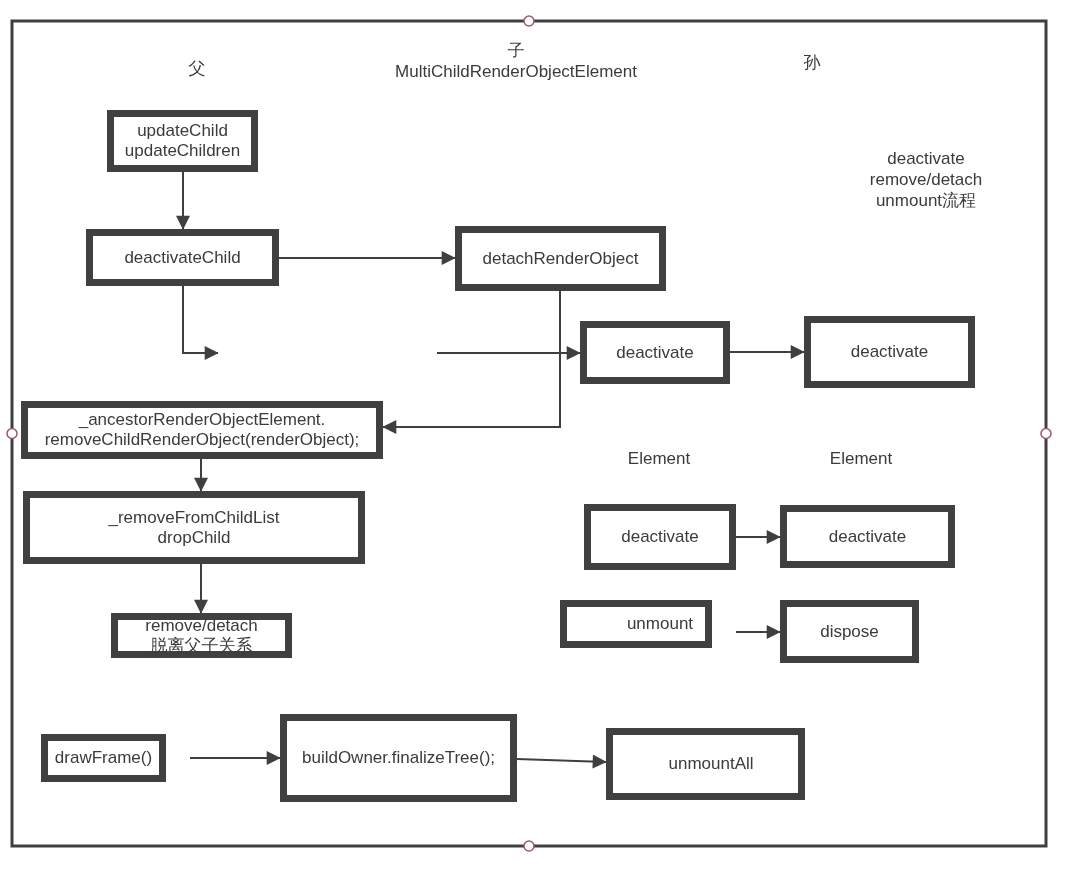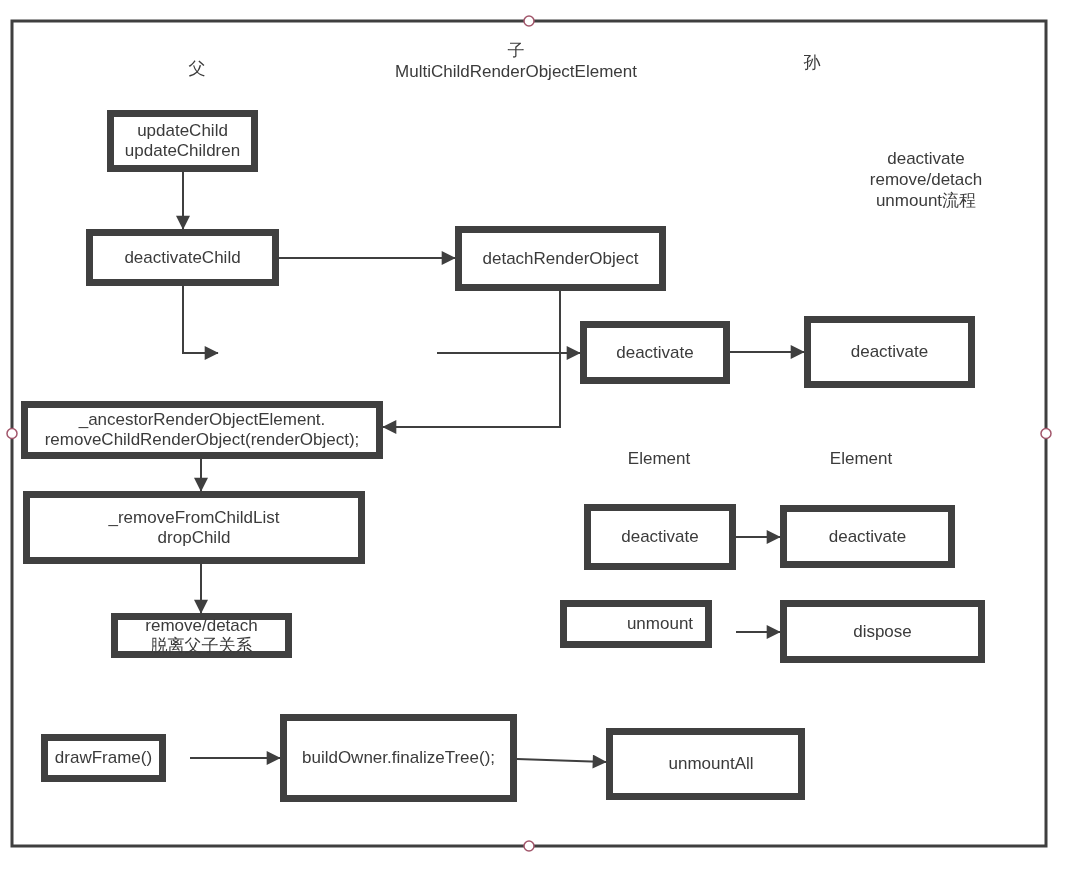--- a/index.html
+++ b/index.html
@@ -89,21 +89,21 @@
       </div>
       <div class="node" style="left: 584px; top: 504px; width: 152px; height: 66px;">
         <span>deactivate</span>
       </div>
       <div class="node" style="left: 780px; top: 505px; width: 175px; height: 63px;">
         <span>deactivate</span>
       </div>
       <div class="node" style="left: 560px; top: 600px; width: 152px; height: 48px; padding-left: 48px;">
         <span>unmount</span>
       </div>
-      <div class="node" style="left: 780px; top: 600px; width: 205px; height: 63px;">
+      <div class="node" style="left: 780px; top: 600px; width: 139px; height: 63px;">
         <span>dispose</span>
       </div>
       <div class="node" style="left: 41px; top: 734px; width: 125px; height: 48px;">
         <span>drawFrame()</span>
       </div>
       <div class="node" style="left: 280px; top: 714px; width: 237px; height: 88px;">
         <span>buildOwner.finalizeTree();</span>
       </div>
       <div class="node" style="left: 606px; top: 728px; width: 199px; height: 72px; padding-left: 11px;">
         <span>unmountAll</span>

